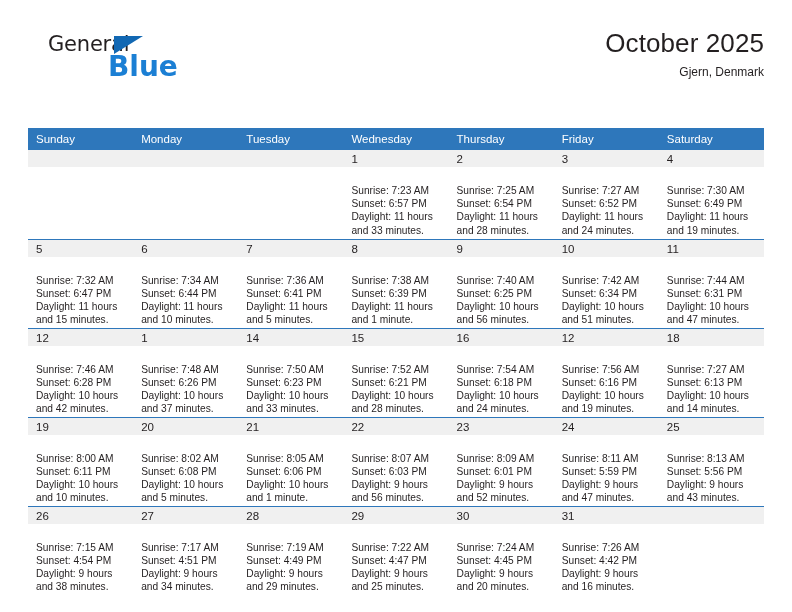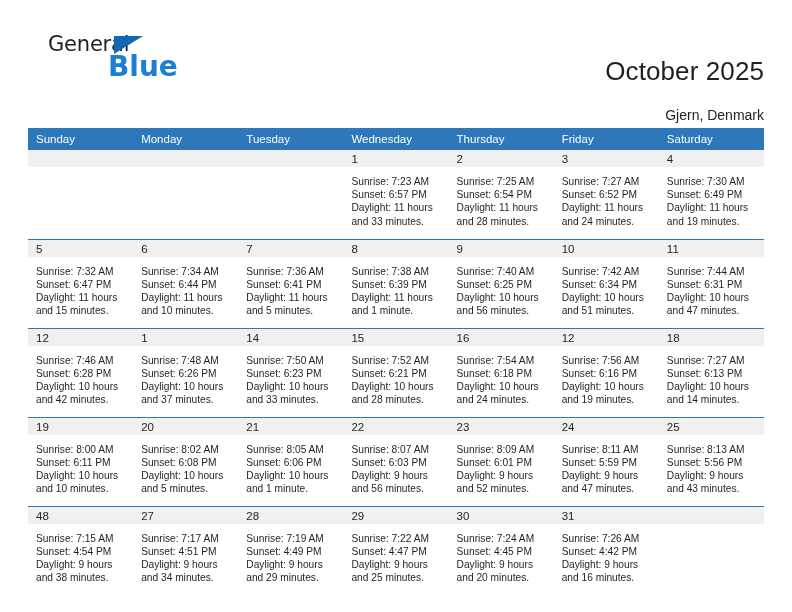--- a/index.html
+++ b/index.html
@@ -74,25 +74,24 @@
     right: 0;
     top: 0;
     text-align: right;
   }
   .cal-title {
     font-size: 26px;
     font-weight: 400;
     color: #231f20;
     line-height: 1.2;
     letter-spacing: 0.1px;
-    margin-top: 28px;
   }
   .cal-subtitle {
-    margin-top: 20px;
-    font-size: 14px;
+    margin-top: 6px;
+    font-size: 12px;
     font-weight: 400;
     color: #231f20;
     line-height: 1.2;
   }
 
   
   .calendar {
     position: absolute;
     left: 28px;
     top: 104px;
@@ -128,21 +127,21 @@
     height: 17px;
     padding: 1px 0 0 8px;
     font-size: 11.5px;
     color: #231f20;
     line-height: 16px;
   }
   td.empty .daynum-band {
     background: #f0f0f0;
   }
   .cell-body {
-    padding: 8px 6px 0 8px;
+    padding: 17px 6px 0 8px;
     font-size: 10.2px;
     line-height: 13.2px;
     color: #231f20;
   }
   .cell-body div {
     white-space: nowrap;
   }
   .cell-body .daylight-line {
     white-space: normal;
   }
@@ -392,21 +391,21 @@
             <div class="daynum-band">25</div>
             <div class="cell-body">
               <div>Sunrise: 8:13 AM</div>
               <div>Sunset: 5:56 PM</div>
               <div class="daylight-line">Daylight: 9 hours and 43 minutes.</div>
             </div>
           </td>
         </tr>
         <tr class="week-row">
           <td>
-            <div class="daynum-band">48</div>
+            <div class="daynum-band">26</div>
             <div class="cell-body">
               <div>Sunrise: 7:15 AM</div>
               <div>Sunset: 4:54 PM</div>
               <div class="daylight-line">Daylight: 9 hours and 38 minutes.</div>
             </div>
           </td>
           <td>
             <div class="daynum-band">27</div>
             <div class="cell-body">
               <div>Sunrise: 7:17 AM</div>

